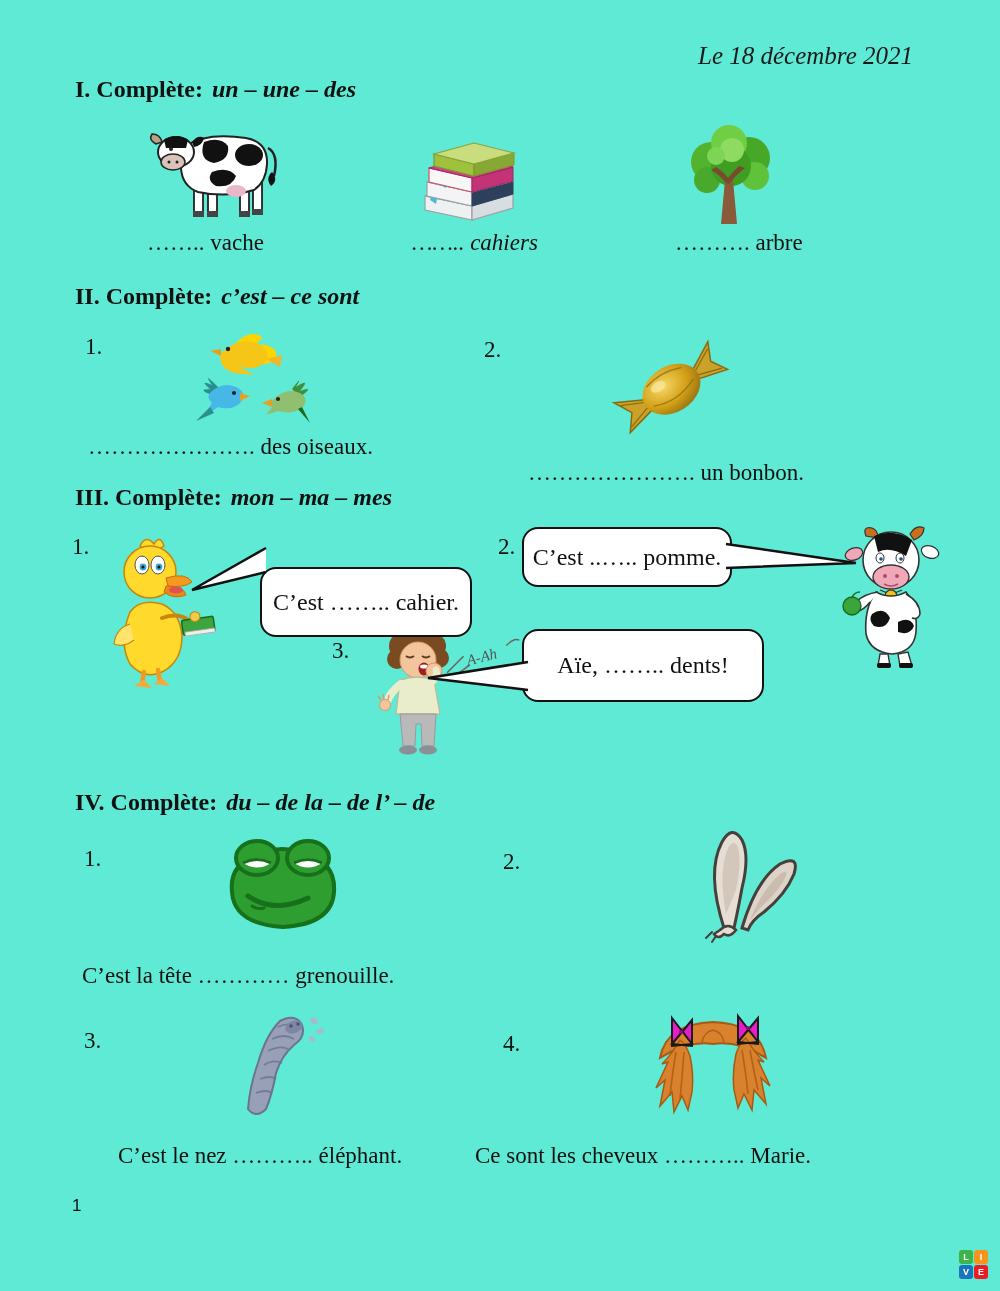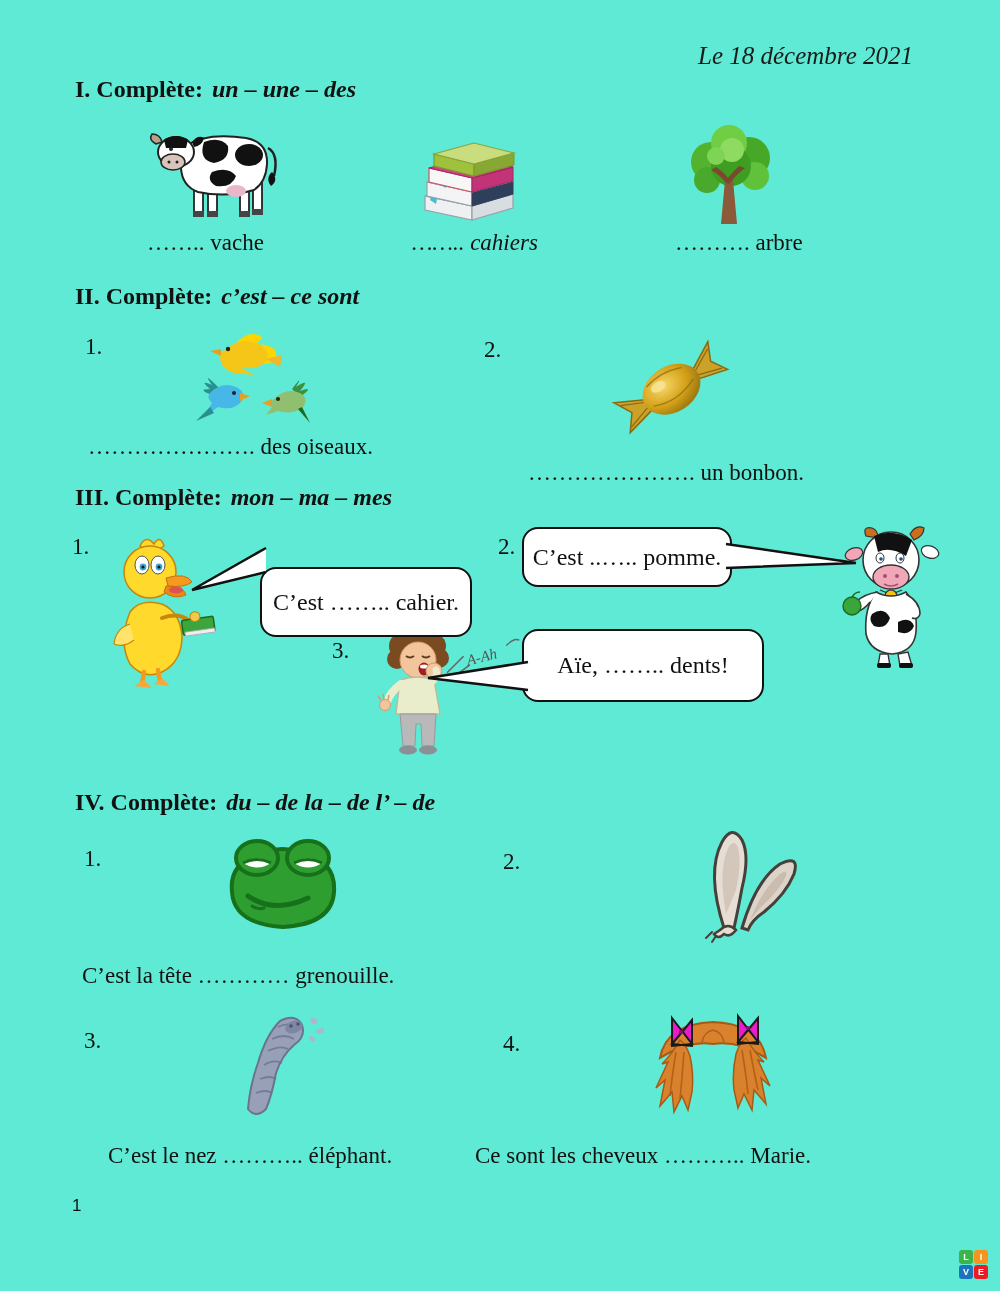--- a/index.html
+++ b/index.html
@@ -365,21 +365,21 @@
     <path d="M28 46 Q34 12 81 10 Q128 12 134 46 Q106 28 81 32 Q56 28 28 46Z" fill="#d9812c" stroke="#a85a14" stroke-width="2"></path>
     <path d="M48 28 Q40 42 30 52 L36 50 L24 76 L33 68 L28 94 L40 80 L42 100 L50 84 L56 98 L60 80 Q62 62 58 44 Q54 32 48 28Z" fill="#d9812c" stroke="#a85a14" stroke-width="1.5"></path>
     <path d="M114 26 Q122 40 132 50 L126 48 L138 74 L129 66 L134 92 L122 78 L120 98 L112 82 L106 96 L102 78 Q100 60 104 42 Q108 30 114 26Z" fill="#d9812c" stroke="#a85a14" stroke-width="1.5"></path>
     <path d="M44 40 Q40 64 38 84 M52 40 Q50 66 48 88 M110 38 Q114 62 116 82 M118 38 Q122 60 126 78 M70 30 Q72 20 81 18 M92 30 Q90 20 81 18" stroke="#a85a14" stroke-width="1.6" fill="none" opacity="0.8"></path>
     <path d="M38 8 L58 34 L38 36 Z M58 10 L38 34 L58 36 Z" fill="#e81cc8" stroke="#1a1a1a" stroke-width="2" transform="translate(2,-2)"></path>
     <path d="M106 4 L126 30 L106 32 Z M126 6 L106 30 L126 32 Z" fill="#e81cc8" stroke="#1a1a1a" stroke-width="2"></path>
     <circle cx="49" cy="20" r="2" fill="#8a0f78"></circle>
     <circle cx="116" cy="16" r="2" fill="#8a0f78"></circle>
   </svg>
 
-  <div class="abs caption" style="left:108px; top:1143px;">C’est le nez ……….. éléphant.</div>
+  <div class="abs caption" style="left:118px; top:1143px;">C’est le nez ……….. éléphant.</div>
   <div class="abs caption" style="left:475px; top:1143px;">Ce sont les cheveux ……….. Marie.</div>
 
   <div class="abs pagenum" style="left:72px; top:1196px;">1</div>
 
   <div class="abs logo" style="right:12px; top:1250px;">
     <div class="logo-tiles">
       <div class="tile tile-l">L</div>
       <div class="tile tile-i">I</div>
       <div class="tile tile-v">V</div>
       <div class="tile tile-e">E</div>

